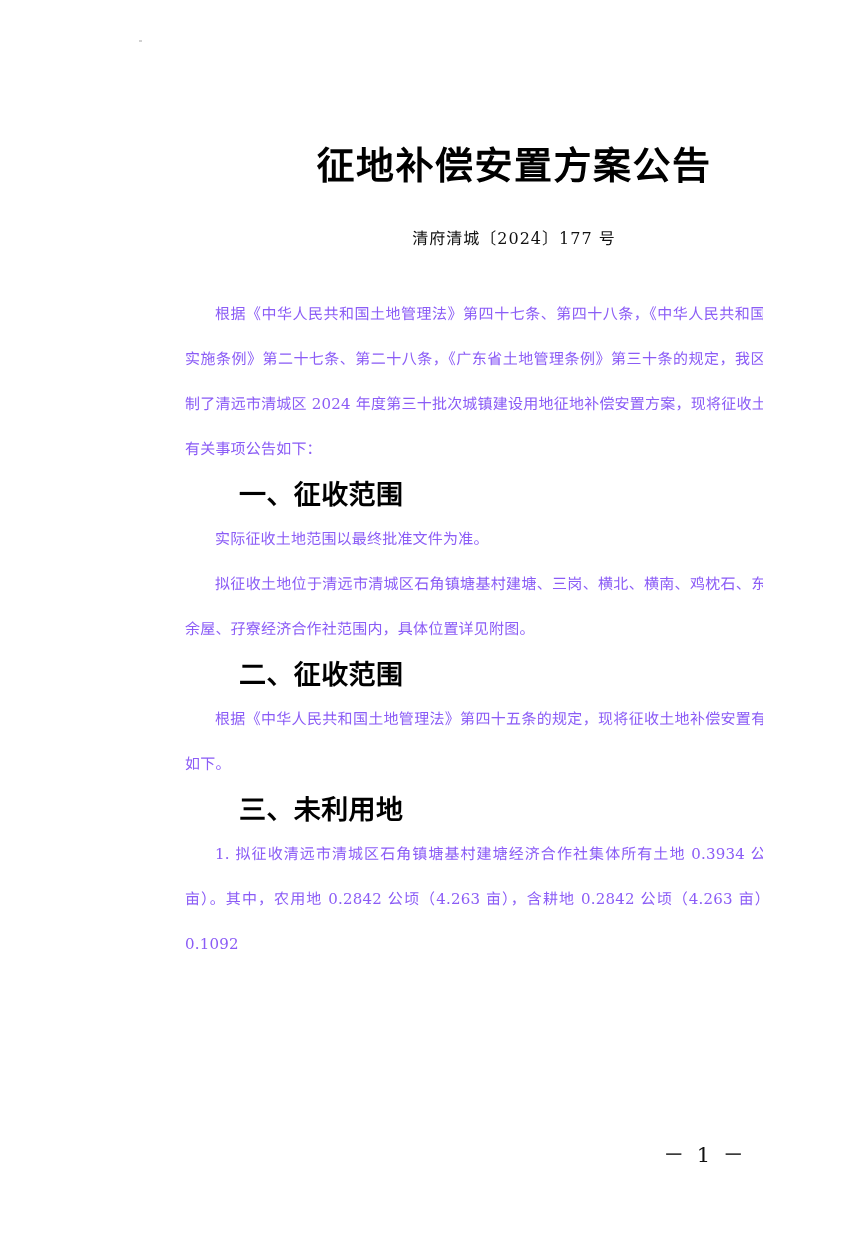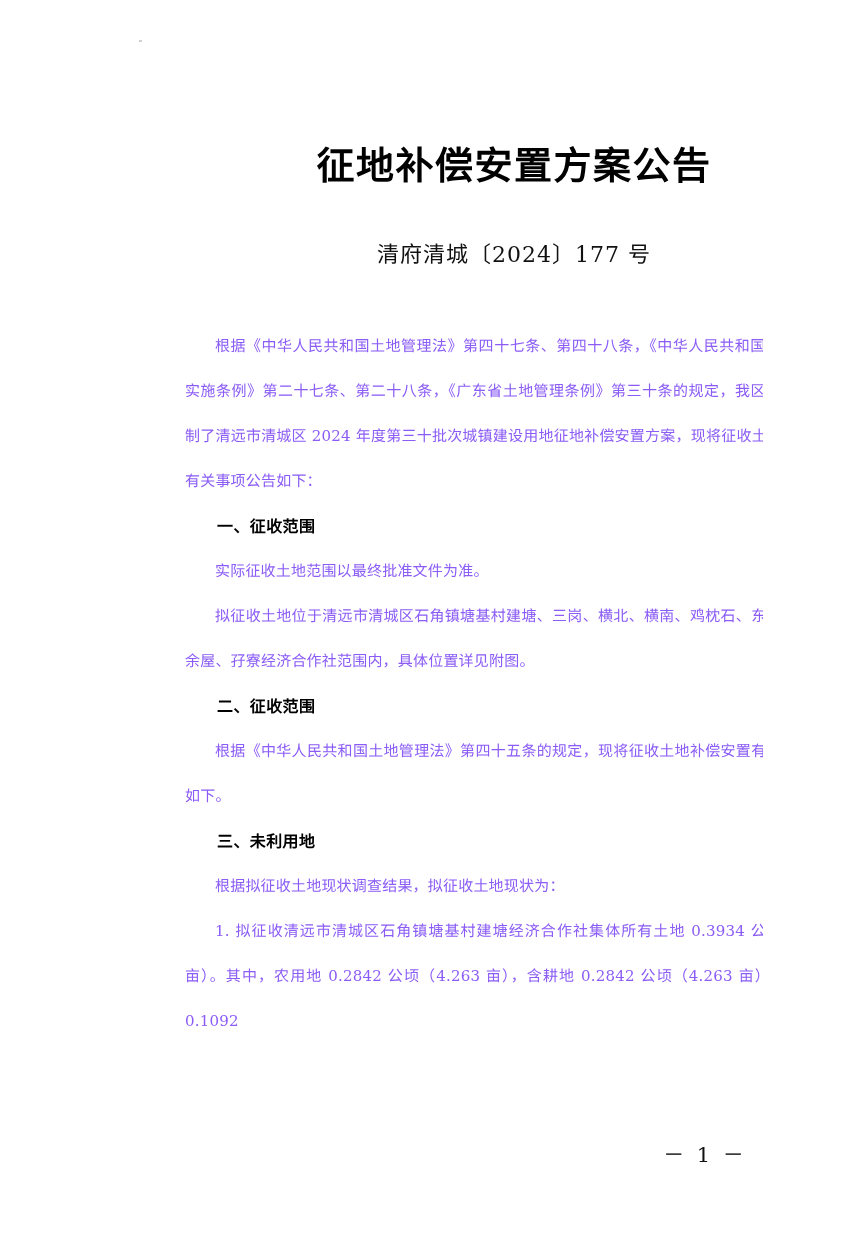--- a/index.html
+++ b/index.html
@@ -41,24 +41,24 @@
     padding-top: 143px;
     text-align: center;
     font-family: "DejaVu Serif", "Liberation Serif", serif;
     font-weight: 700;
     font-size: 38px;
     line-height: 1.22;
     letter-spacing: 1.5px;
     color: #000;
   }
   .doc-number {
-    margin: 12px;
+    margin: 0;
     padding-top: 40px;
     text-align: center;
-    font-size: 22px;
+    font-size: 16px;
     line-height: 1.3;
     letter-spacing: 1px;
     color: #111;
   }
   .body-block {
     padding-top: 42px;
   }
   p.para {
     margin: 0;
     font-size: 15px;
@@ -66,21 +66,21 @@
     text-align: justify;
     text-justify: inter-ideograph;
     text-indent: 2em;
     letter-spacing: 0.2px;
     color: #8b5cf6;
   }
   h2.section-heading {
     margin: 0;
     font-family: "DejaVu Sans", "Liberation Sans", sans-serif;
     font-weight: 700;
-    font-size: 16px;
+    font-size: 27px;
     line-height: 45px;
     text-indent: 2em;
     letter-spacing: 0.4px;
     color: #000;
   }
   .page-footer {
     position: absolute;
     left: 0;
     right: 0;
     top: 1138px;
@@ -108,21 +108,20 @@
     <p class="doc-number">清府清城〔2024〕177 号</p>
 
     <div class="body-block">
         <p class="para">根据《中华人民共和国土地管理法》第四十七条、第四十八条，《中华人民共和国土地管理法实施条例》第二十七条、第二十八条，《广东省土地管理条例》第三十条的规定，我区政府组织编制了清远市清城区 2024 年度第三十批次城镇建设用地征地补偿安置方案，现将征收土地补偿安置有关事项公告如下：</p>
         <h2 class="section-heading">一、征收范围</h2>
         <p class="para">实际征收土地范围以最终批准文件为准。</p>
         <p class="para">拟征收土地位于清远市清城区石角镇塘基村建塘、三岗、横北、横南、鸡枕石、东屋、新塘、余屋、孖寮经济合作社范围内，具体位置详见附图。</p>
         <h2 class="section-heading">二、征收范围</h2>
         <p class="para">根据《中华人民共和国土地管理法》第四十五条的规定，现将征收土地补偿安置有关事项公告如下。</p>
         <h2 class="section-heading">三、未利用地</h2>
-        <p class="para">根据拟征收土地现状调查结果，拟征收土地现状为：</p>
         <p class="para">1. 拟征收清远市清城区石角镇塘基村建塘经济合作社集体所有土地 0.3934 公顷（5.901 亩）。其中，农用地 0.2842 公顷（4.263 亩），含耕地 0.2842 公顷（4.263 亩）；未利用地 0.1092</p>
       </div>
 
   </div>
 
   <div class="page-footer">
     <span class="pf-inner">－ 1 －</span>
   </div>
 
 </div>

